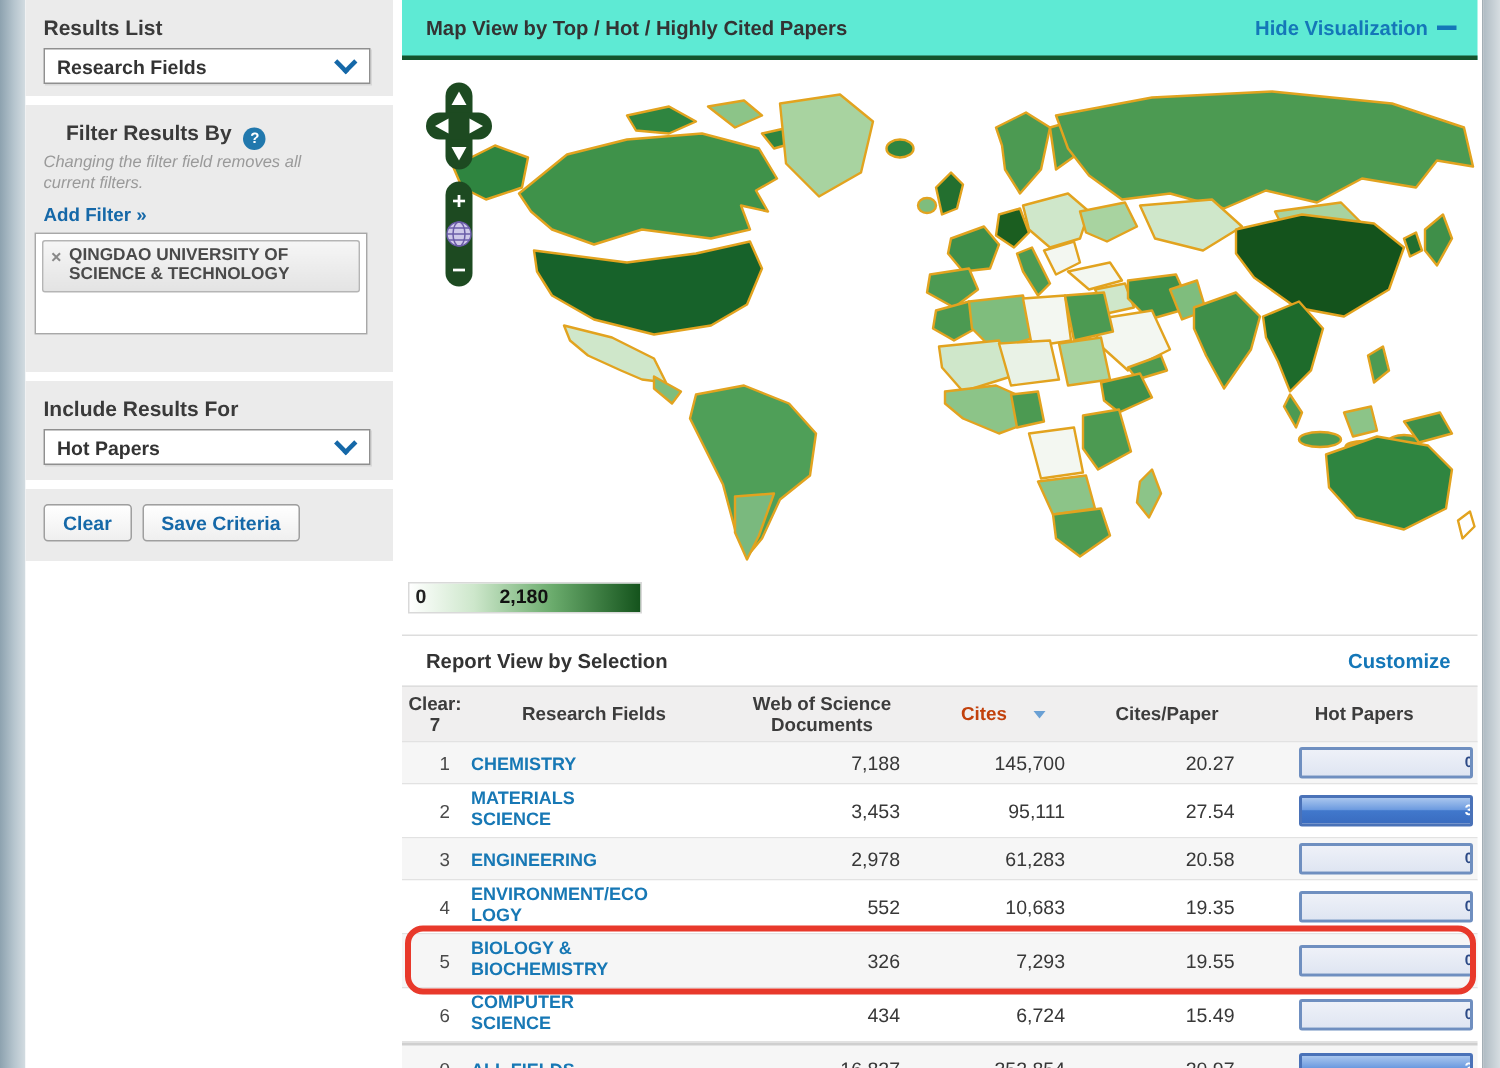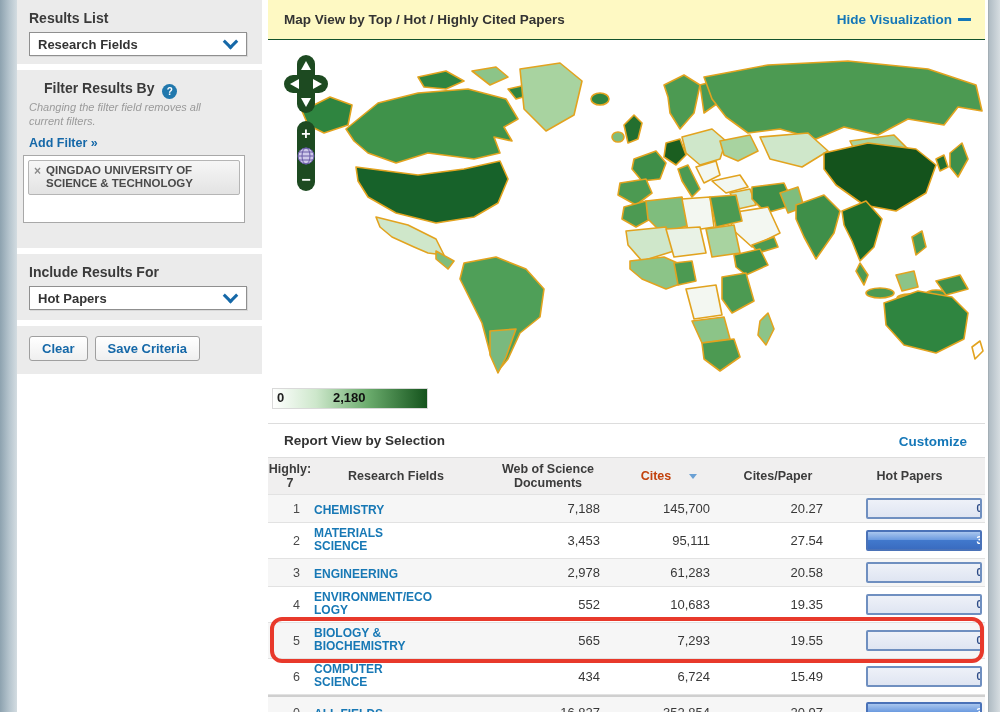--- a/index.html
+++ b/index.html
@@ -36,21 +36,21 @@
       border:1px solid #b5b5b5;border-radius:2px;padding:3px 5px;cursor:pointer;}
   .tag-x{color:#8a8a8a;font-size:12px;font-weight:bold;line-height:1.2;margin-right:5px;}
   .tag-text{font-size:11.5px;font-weight:bold;color:#4a4a4a;line-height:1.2;text-align:left;flex:1;}
   .btn-row{padding:10px 0 0 12px;display:flex;gap:7px;}
   .side-btn{background:linear-gradient(#ffffff,#efefef);border:1px solid #9f9f9f;border-radius:3px;
       color:#1568a8;font-weight:bold;font-size:13px;font-family:"Liberation Sans",sans-serif;
       padding:4px 12px;cursor:pointer;}
 
   
   .map-title-row{position:absolute;left:268px;top:0;width:717px;height:40px;display:flex;
-      align-items:center;border-bottom:1px solid #14532d;box-sizing:border-box;background:#fef9c3;}
+      align-items:center;border-bottom:3px solid #14532d;box-sizing:border-box;background:#5eead4;}
   .main-title{font-size:13.5px;font-weight:bold;color:#333;padding-left:16px;}
   .blue-link{font-size:13.5px;font-weight:bold;color:#1477b8;text-decoration:none;cursor:pointer;}
   .hide-wrap{margin-left:auto;padding-right:14px;display:flex;align-items:center;gap:6px;}
   .minus-glyph{display:inline-block;width:13px;height:3px;background:#1477b8;}
 
   
   .map-area{position:absolute;left:268px;top:41px;width:717px;height:380px;background:#fff;}
   .map-svg{position:absolute;left:0;top:0;}
   .map-controls{position:absolute;left:14px;top:12px;}
   .legend{position:absolute;left:4px;top:347px;width:154px;height:19px;
@@ -259,21 +259,21 @@
     <span class="main-title">Report View by Selection</span>
     <span class="customize-wrap">
       <a class="blue-link">Customize</a>
     </span>
   </div>
 
   <div class="rtable">
 
     <div class="trow thead">
       <div class="th">
-        <span>Highly:</span><br>
+        <span>Clear:</span><br>
         <span>7</span>
       </div>
       <div class="th">Research Fields</div>
       <div class="th">
         <span>Web of Science</span><br>
         <span>Documents</span>
       </div>
       <div class="th th-cites">
         <span>Cites</span>
         <span class="tri-down"></span>
@@ -330,21 +330,21 @@
       <div class="c-hot">
           <div class="hotbar">
             <span class="hv">0</span>
           </div>
         </div>
     </div>
 
     <div class="trow r-h36 zebra">
       <div class="c-rank">5</div>
       <div class="c-field"><a class="field-link">BIOLOGY &amp; BIOCHEMISTRY</a></div>
-      <div class="c-num pad-docs">565</div>
+      <div class="c-num pad-docs">326</div>
       <div class="c-num pad-cites">7,293</div>
       <div class="c-num pad-cpp">19.55</div>
       <div class="c-hot">
           <div class="hotbar">
             <span class="hv">0</span>
           </div>
         </div>
     </div>
 
     <div class="trow r-h36 plain">

